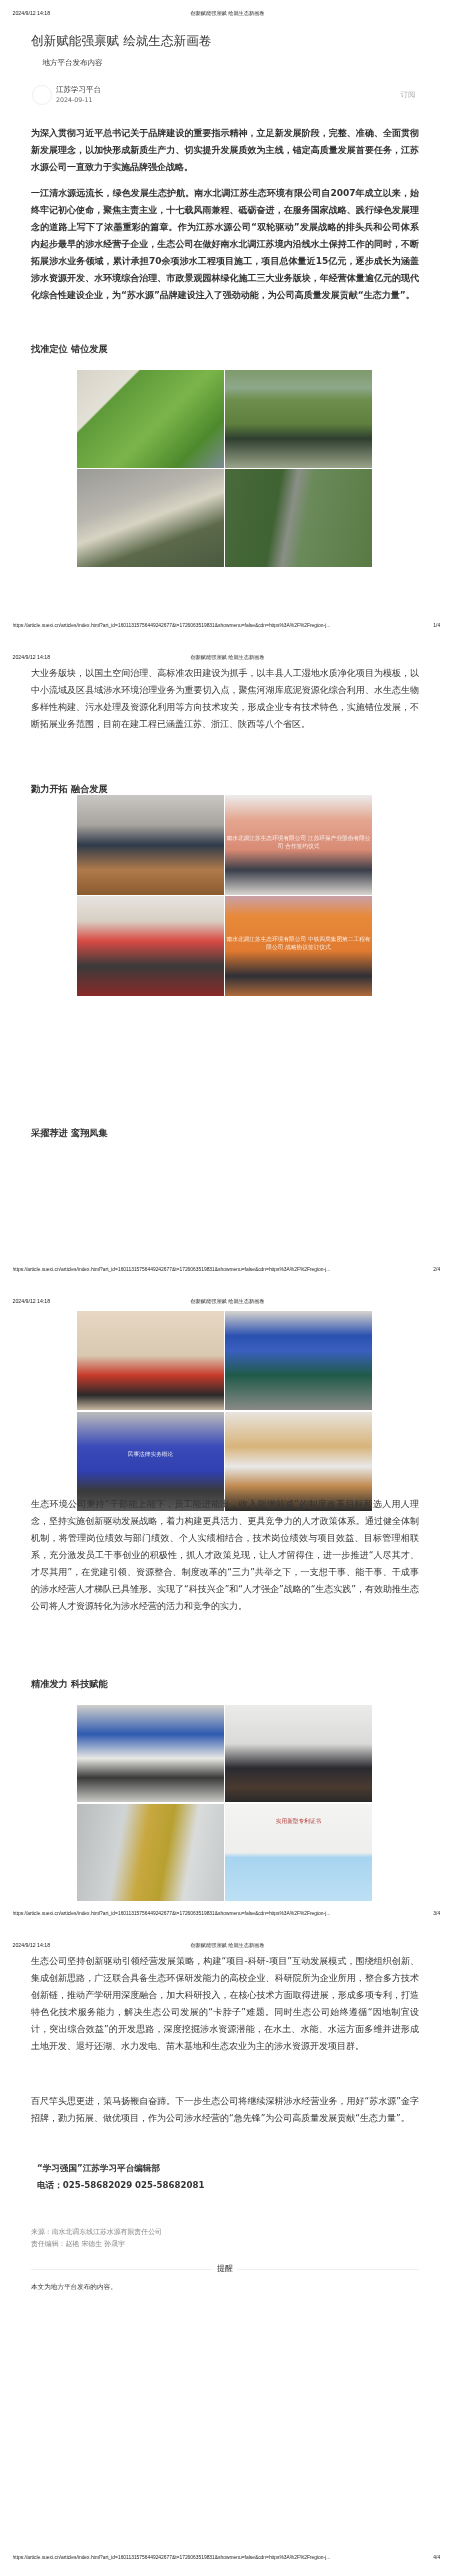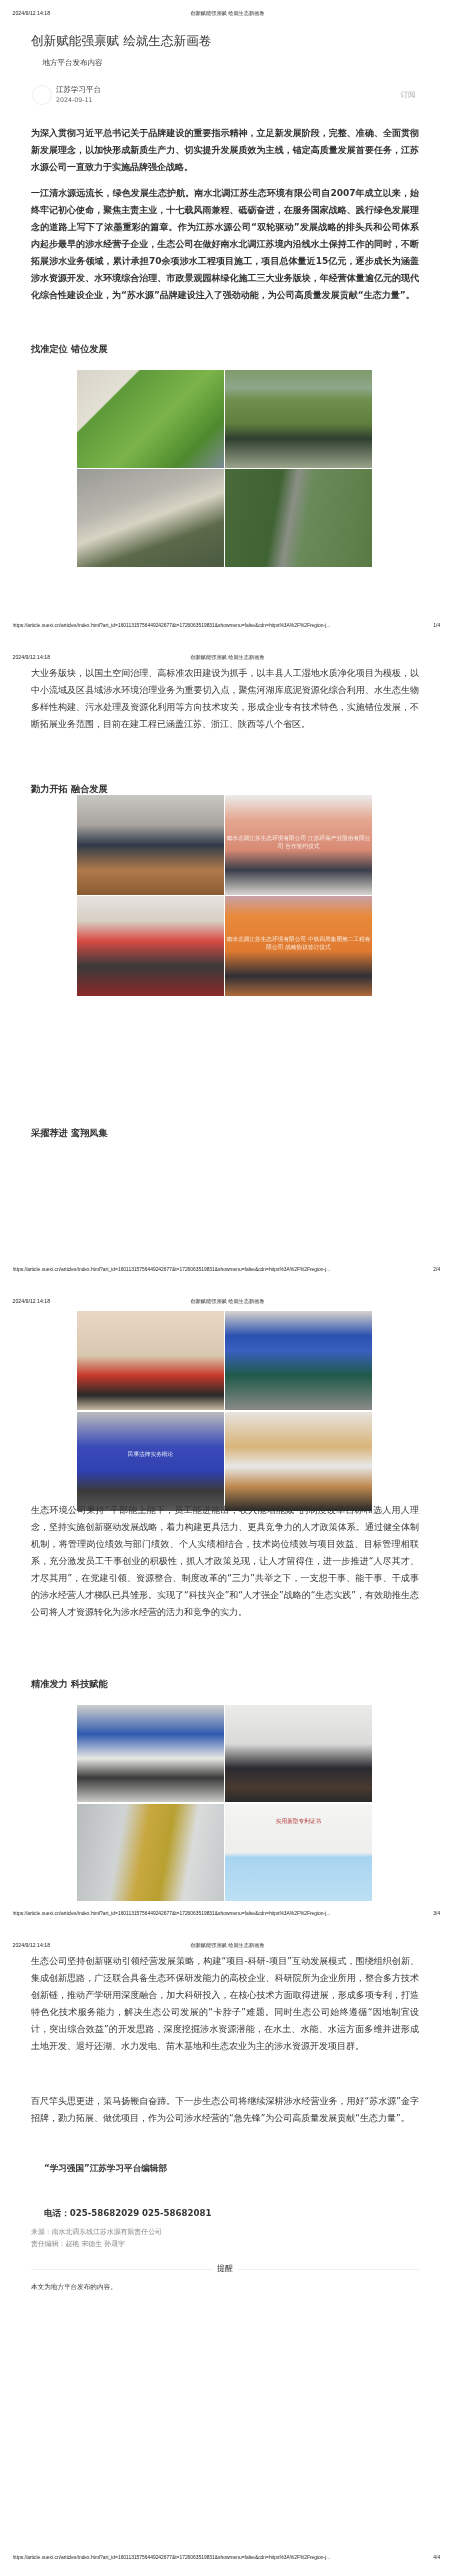--- a/index.html
+++ b/index.html
@@ -18,21 +18,21 @@
   .author-row { position: relative; height: 23px; }
   .avatar { position: absolute; left: 1.1px; top: 1.1px; width: 19.5px; height: 19.5px; border-radius: 50%; border: 0.6px solid #eee; background: #fff; }
   .author-name { position: absolute; left: 25px; top: 1.1px; font-size: 7.5px; color: #333; }
   .author-date { position: absolute; left: 25px; top: 11.5px; font-size: 6.3px; color: #666; }
   .subscribe { position: absolute; right: 3.4px; top: 5.7px; font-size: 7.5px; color: #aaa; cursor: pointer; }
   p.para { font-size: 9px; line-height: 17px; color: #333; text-align: justify; margin-bottom: 9.2px; }
   h3.section { font-size: 9.2px; font-weight: bold; color: #333; line-height: 13.8px; }
   .figure { position: absolute; left: 77px; width: 295px; display: grid; grid-template-columns: 1fr 1fr; grid-template-rows: 1fr 1fr; gap: 1.1px; }
   .tile { position: relative; overflow: hidden; }
   .tile .cap { position: absolute; left: 0; right: 0; top: 40%; text-align: center; font-size: 5.7px; color: rgba(255,255,255,0.85); font-family: "DejaVu Serif", serif; }
-  .sign-block { font-size: 8.6px; font-weight: bold; color: #333; margin-left: 13px; }
+  .sign-block { font-size: 8.6px; font-weight: bold; color: #333; margin-left: 6px; }
   .meta-line { font-size: 6.9px; color: #888; line-height: 11.5px; }
   .divider-row { position: relative; height: 13.8px; }
   .divider-row .line { position: absolute; left: 0; right: 0; top: 6.9px; height: 0.6px; background: #eee; }
   .divider-row .label { position: absolute; left: 50%; transform: translateX(-50%); top: 1.1px; background: #fff; padding: 0 4.6px; font-size: 8px; color: #333; }
   .notice { font-size: 6.6px; color: #333; }
 </style>
 </head>
 <body>
 
 <div class="page">
@@ -123,21 +123,21 @@
 
   <div class="figure" style="top:23px; height:200px;">
     <div class="tile" style="background:linear-gradient(180deg,#e8d8c4 0%,#d8c8b0 45%,#c83a2a 65%,#2a2a2a 85%,#c8b8a0 100%);"></div>
     <div class="tile" style="background:linear-gradient(180deg,#d8d4ce 0%,#2a50b0 25%,#3a5fc0 40%,#1f5a48 65%,#8a8a88 100%);"></div>
     <div class="tile" style="background:linear-gradient(180deg,#bcbcbc 0%,#3a4ab8 35%,#2f40b0 60%,#3a3a3a 80%,#5a5a5a 100%);">
       <span class="cap">民事法律实务概论</span>
     </div>
     <div class="tile" style="background:linear-gradient(180deg,#e8e4de 0%,#d8b47a 35%,#e8e8e8 55%,#c08a50 75%,#2a2a2a 100%);"></div>
   </div>
 
-  <div class="content" style="top:214px;">
+  <div class="content" style="top:208px;">
     <p class="para">生态环境公司秉持“干部能上能下，员工能进能出，收入能增能减”的制度改革目标和选人用人理念，坚持实施创新驱动发展战略，着力构建更具活力、更具竞争力的人才政策体系。通过健全体制机制，将管理岗位绩效与部门绩效、个人实绩相结合，技术岗位绩效与项目效益、目标管理相联系，充分激发员工干事创业的积极性，抓人才政策兑现，让人才留得住，进一步推进“人尽其才、才尽其用”，在党建引领、资源整合、制度改革的“三力”共举之下，一支想干事、能干事、干成事的涉水经营人才梯队已具雏形。实现了“科技兴企”和“人才强企”战略的“生态实践”，有效助推生态公司将人才资源转化为涉水经营的活力和竞争的实力。</p>
   </div>
 
   <div class="content" style="top:389px;">
     <h3 class="section">精准发力 科技赋能</h3>
   </div>
 
   <div class="figure" style="top:417px; height:196px;">
     <div class="tile" style="background:linear-gradient(180deg,#d0d0cc 0%,#2f5ab0 30%,#e8e8e4 55%,#3a3a3a 75%,#c8c8c4 100%);"></div>
     <div class="tile" style="background:linear-gradient(180deg,#ebebea 0%,#dadad8 40%,#2a2a30 65%,#4a3a30 85%,#2a2a2a 100%);"></div>
@@ -163,21 +163,21 @@
     <p class="para">生态公司坚持创新驱动引领经营发展策略，构建“项目-科研-项目”互动发展模式，围绕组织创新、集成创新思路，广泛联合具备生态环保研发能力的高校企业、科研院所为企业所用，整合多方技术创新链，推动产学研用深度融合，加大科研投入，在核心技术方面取得进展，形成多项专利，打造特色化技术服务能力，解决生态公司发展的“卡脖子”难题。同时生态公司始终遵循“因地制宜设计，突出综合效益”的开发思路，深度挖掘涉水资源潜能，在水土、水能、水运方面多维并进形成土地开发、退圩还湖、水力发电、苗木基地和生态农业为主的涉水资源开发项目群。</p>
   </div>
 
   <div class="content" style="top:161px;">
     <p class="para">百尺竿头思更进，策马扬鞭自奋蹄。下一步生态公司将继续深耕涉水经营业务，用好“苏水源”金字招牌，勠力拓展、做优项目，作为公司涉水经营的“急先锋”为公司高质量发展贡献“生态力量”。</p>
   </div>
 
   <div class="content" style="top:231px;">
     <div class="sign-block">“学习强国”江苏学习平台编辑部</div>
   </div>
-  <div class="content" style="top:276px;">
+  <div class="content" style="top:248px;">
     <div class="sign-block">电话：025-58682029 025-58682081</div>
   </div>
 
   <div class="content" style="top:295px;">
     <div class="meta-line">来源：南水北调东线江苏水源有限责任公司</div>
     <div class="meta-line">责任编辑：赵艳 宋德生 孙晟宇</div>
   </div>
 
   <div class="content" style="top:330px;">
     <div class="divider-row">

